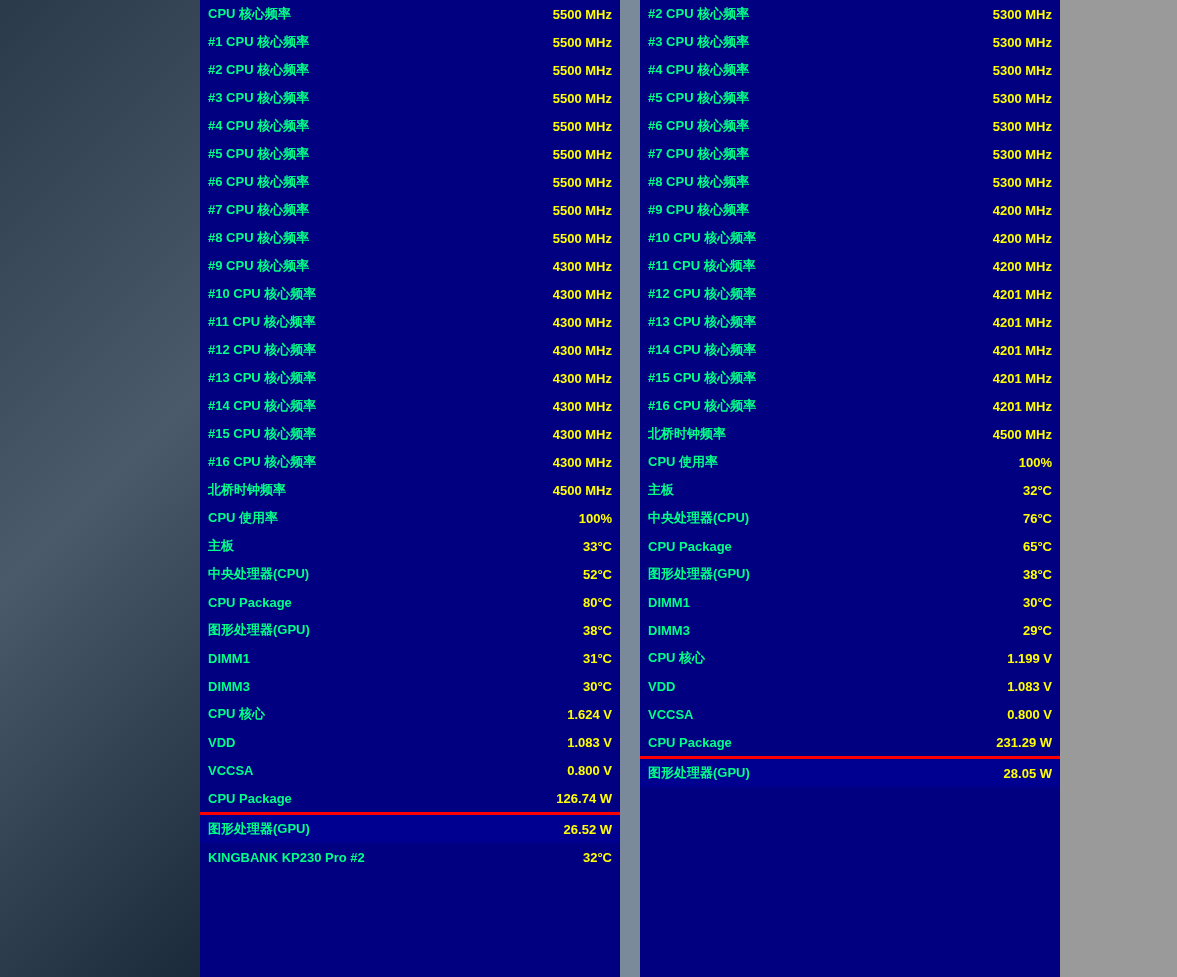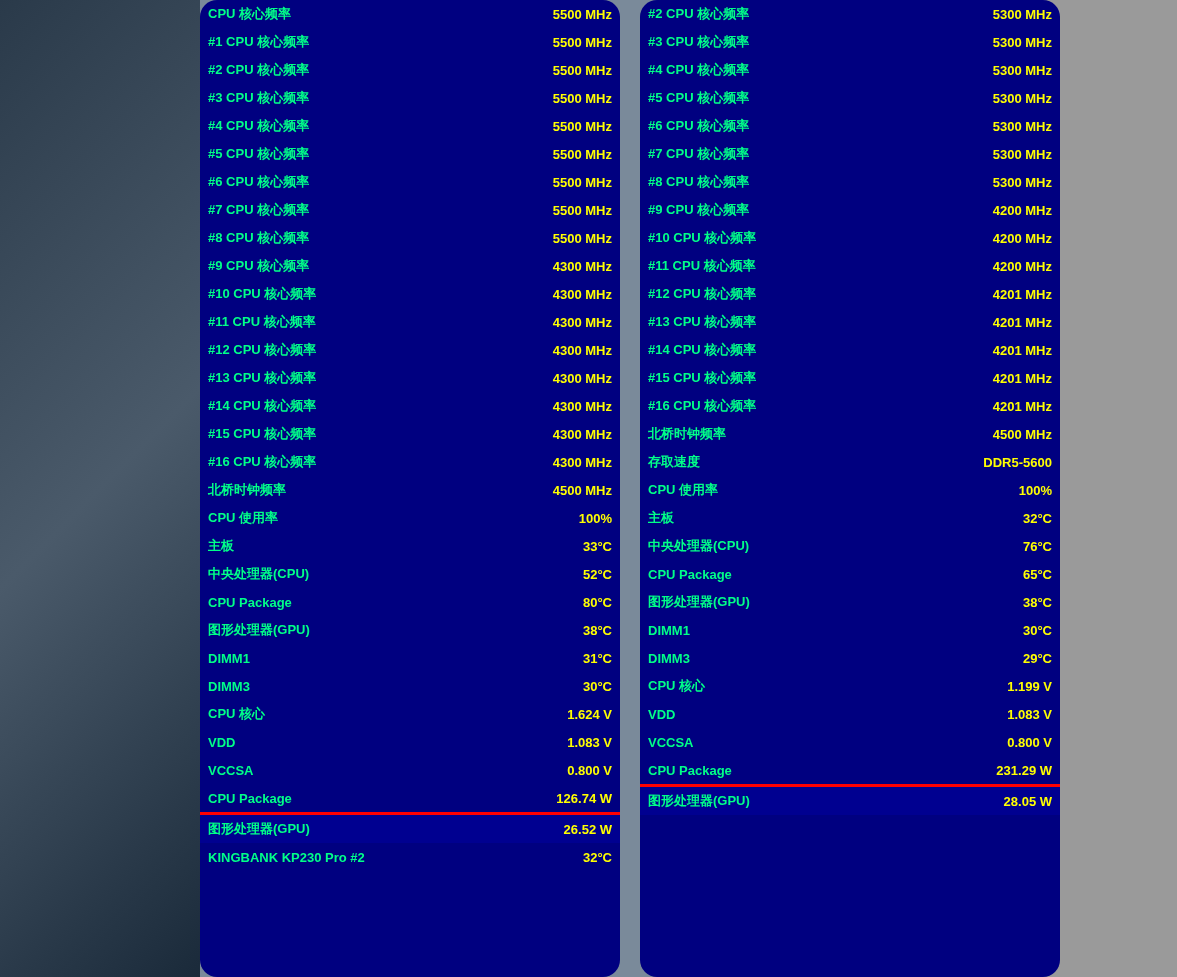--- a/index.html
+++ b/index.html
@@ -33,21 +33,20 @@
       height: 977px;
       display: flex;
       gap: 0;
     }
 
     .panel {
       width: 420px;
       background: #000080;
       padding: 0;
       overflow: hidden;
-      border-radius: 17px;
     }
 
     .panel-left {
       margin-right: 10px;
     }
 
     .divider {
       width: 10px;
       background: #7a8a9a;
     }
@@ -277,24 +276,20 @@
       </div>
       <div class="data-row">
         <span class="label">#16 CPU 核心频率</span>
         <span class="value">4201 MHz</span>
       </div>
       <div class="data-row">
         <span class="label">北桥时钟频率</span>
         <span class="value">4500 MHz</span>
       </div>
       <div class="data-row">
-        <span class="label">存取速度</span>
-        <span class="value">DDR5-5600</span>
-      </div>
-      <div class="data-row">
         <span class="label">CPU 使用率</span>
         <span class="value">100%</span>
       </div>
       <div class="data-row">
         <span class="label">主板</span>
         <span class="value">32°C</span>
       </div>
       <div class="data-row">
         <span class="label">中央处理器(CPU)</span>
         <span class="value">76°C</span>

